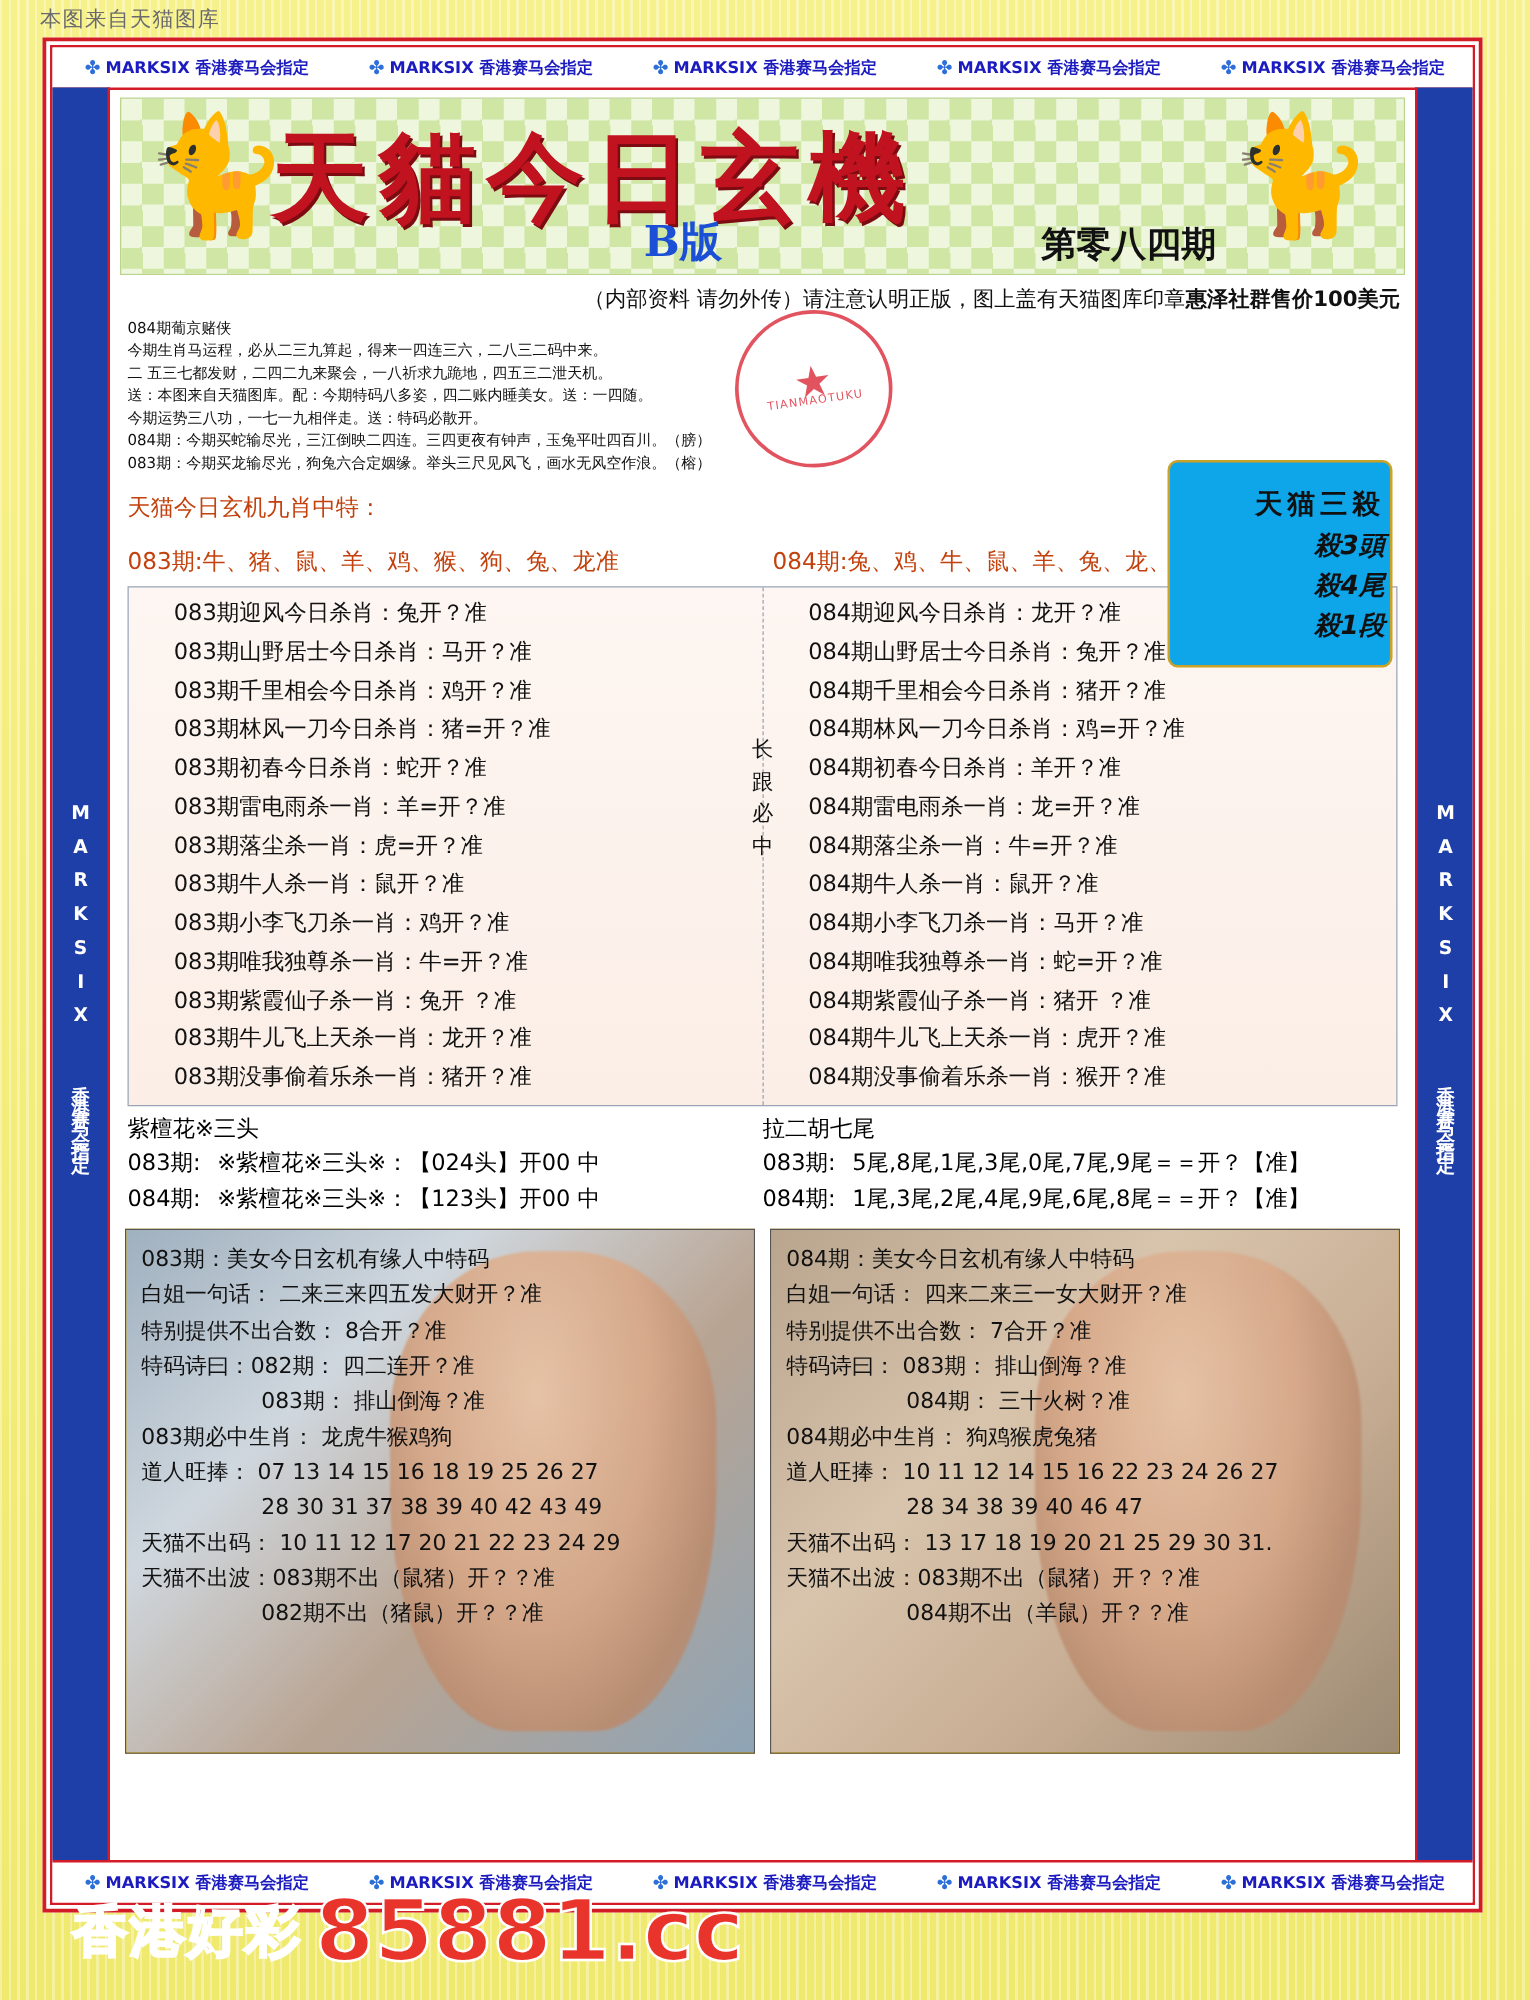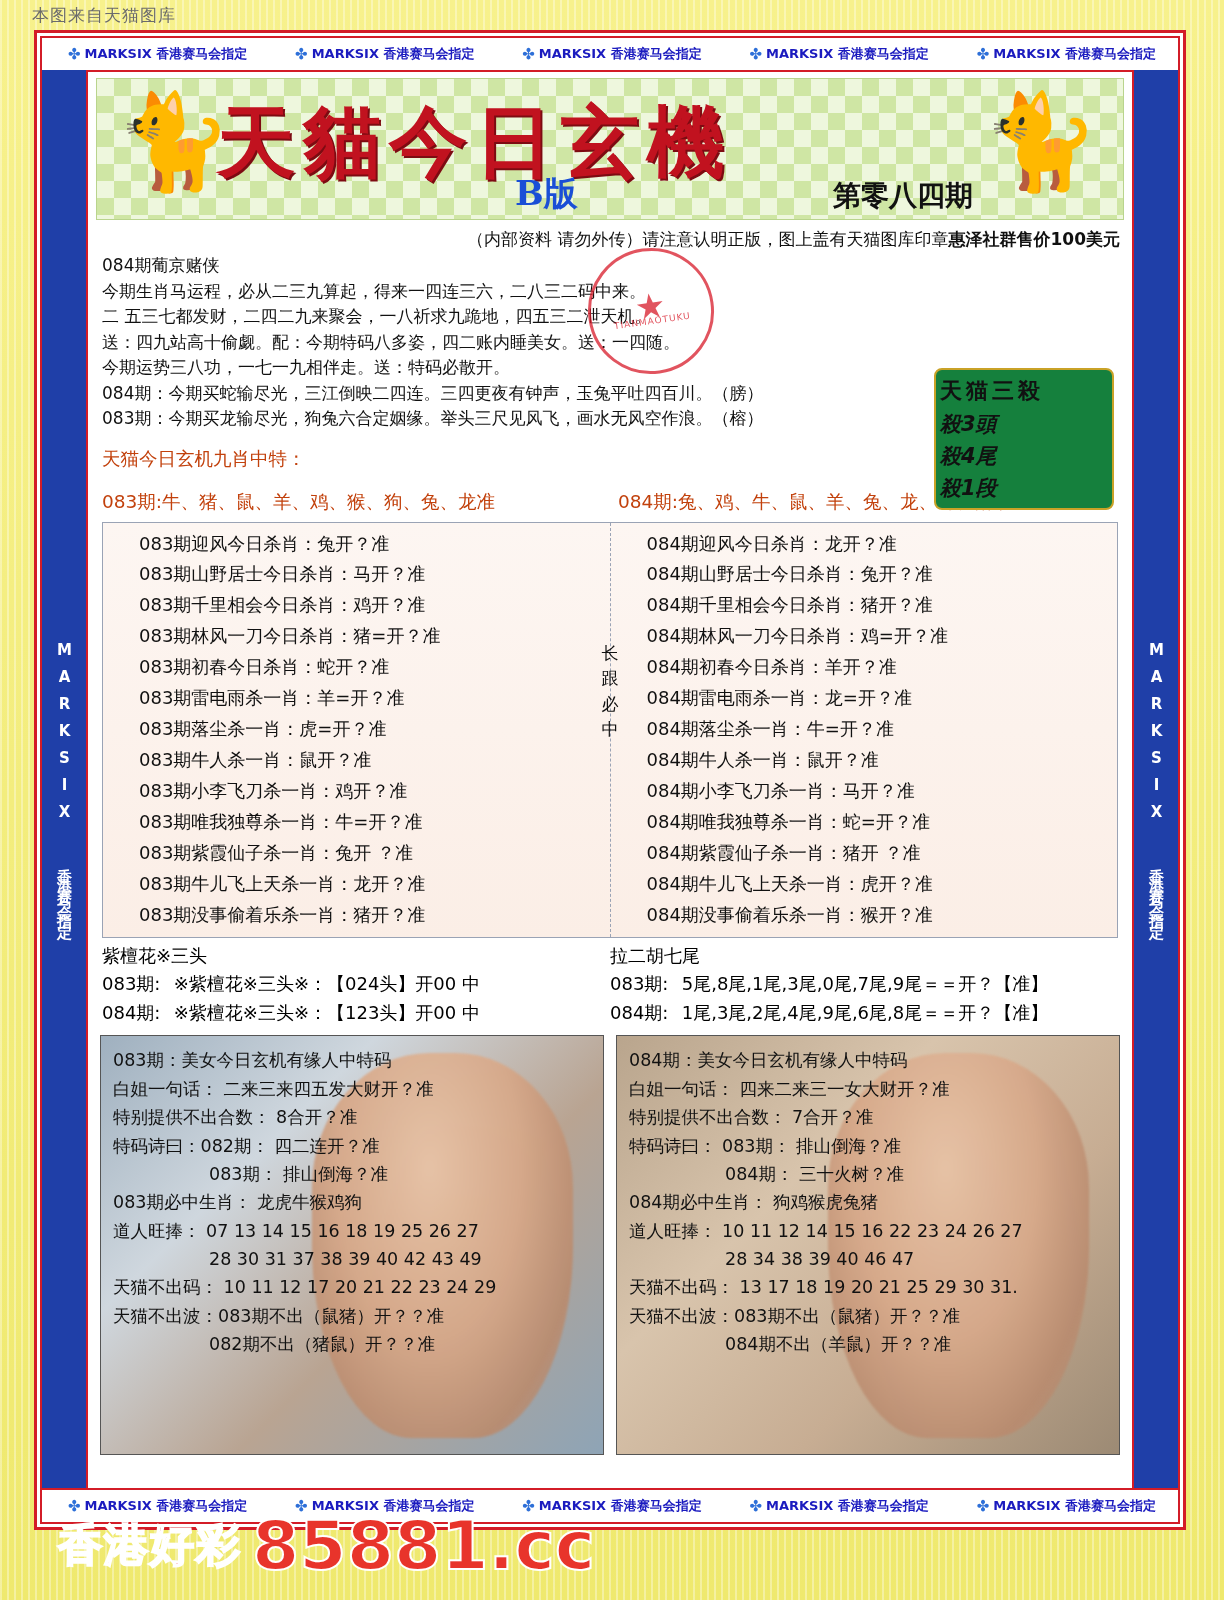--- a/index.html
+++ b/index.html
@@ -86,26 +86,26 @@
     transform:rotate(-8deg);opacity:.75;z-index:30;
     display:flex;align-items:center;justify-content:center;flex-direction:column;
   }
   .stamp .star{font-size:34px;line-height:20px;}
   .stamp .txt{font-size:9px;letter-spacing:1px;}
   .notice{
     margin:8px 12px 2px 12px;font-size:17px;color:#111;display:flex;
     justify-content:flex-end;align-items:center;
   }
   .notice .price{font-weight:bold;}
-  .body-text{margin:2px 14px 0 14px;font-size:17px;line-height:1.5;color:#111;}
+  .body-text{margin:2px 14px 0 14px;font-size:12px;line-height:1.5;color:#111;}
   .body-text .ln{white-space:nowrap;}
   .sanSha{
     position:absolute;right:18px;top:296px;width:168px;
-    background:#15803d;border:2px solid #c9a227;border-radius:8px;
-    padding:6px 4px;text-align:left;z-index:20;
+    background:#0ea5e9;border:2px solid #c9a227;border-radius:8px;
+    padding:18px 4px;text-align:right;z-index:20;
   }
   .sanSha .t{font-size:22px;font-weight:bold;color:#111;letter-spacing:4px;}
   .sanSha .r{font-size:21px;font-weight:bold;color:#111;margin-top:4px;font-style:italic;}
   .nine{margin:14px 14px 0 14px;font-size:18.5px;color:#c2410c;}
   .nine-rows{display:flex;gap:16px;margin-top:18px;font-size:18.5px;}
   .nine-rows>div{flex:1;}
   .kill-box{
     margin:8px 14px 0 14px;border:1px solid #9aa3b5;display:flex;
     background:linear-gradient(#fdf6f2,#fbeee6);position:relative;
   }
@@ -207,21 +207,21 @@
 
       <div class="notice">
         <span>（内部资料 请勿外传）请注意认明正版，图上盖有天猫图库印章</span>
         <span class="price">惠泽社群售价100美元</span>
       </div>
 
       <div class="body-text">
         <div class="ln">084期葡京赌侠</div>
         <div class="ln">今期生肖马运程，必从二三九算起，得来一四连三六，二八三二码中来。</div>
         <div class="ln">二 五三七都发财，二四二九来聚会，一八祈求九跪地，四五三二泄天机。</div>
-        <div class="ln">送：四九站高十偷觑。配：今期特码八多姿，四二账内睡美女。送：一四随。</div>
+        <div class="ln">送：本图来自天猫图库。配：今期特码八多姿，四二账内睡美女。送：一四随。</div>
         <div class="ln">今期运势三八功，一七一九相伴走。送：特码必散开。</div>
         <div class="ln">084期：今期买蛇输尽光，三江倒映二四连。三四更夜有钟声，玉兔平吐四百川。（膀）</div>
         <div class="ln">083期：今期买龙输尽光，狗兔六合定姻缘。举头三尺见风飞，画水无风空作浪。（榕）</div>
       </div>
 
       <div class="sanSha">
         <div class="t">天猫三殺</div>
         <div class="r">殺3頭</div>
         <div class="r">殺4尾</div>
         <div class="r">殺1段</div>

